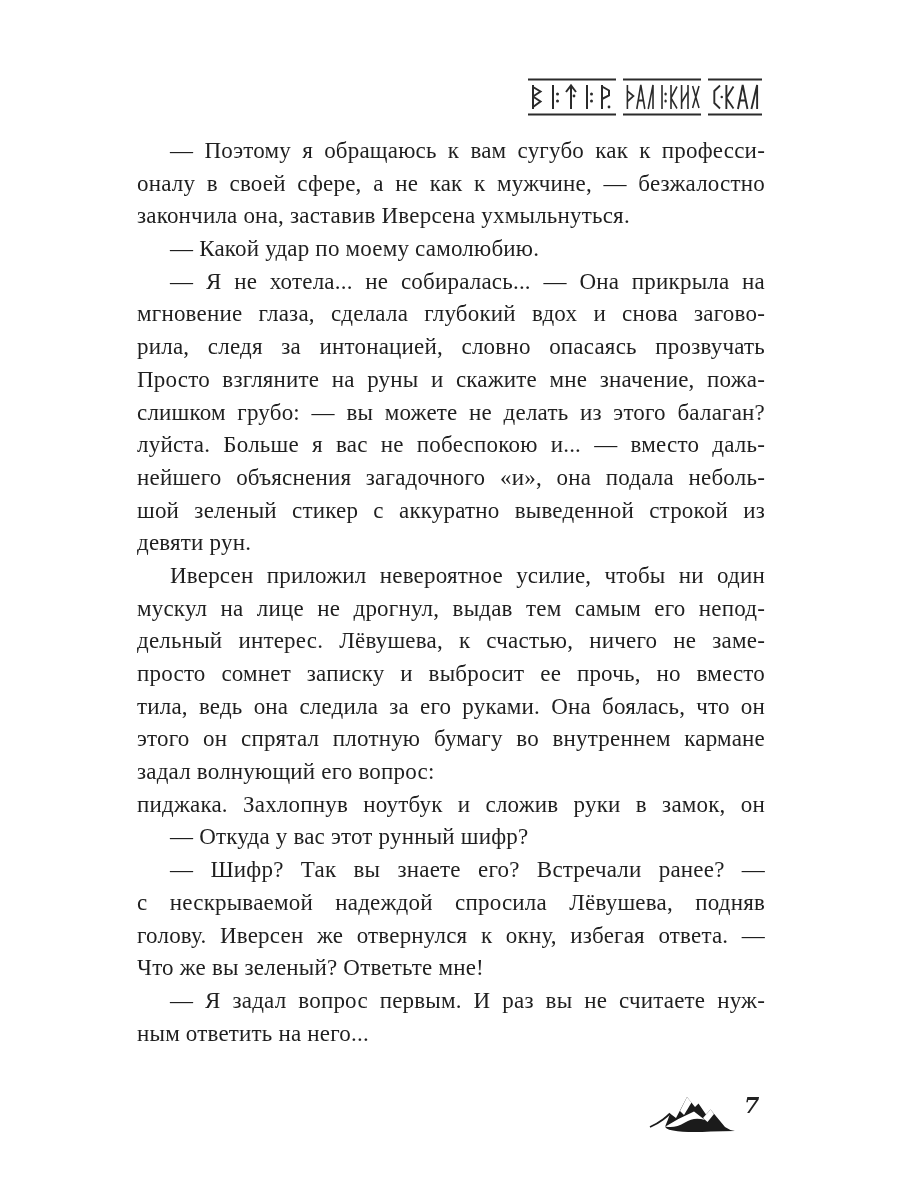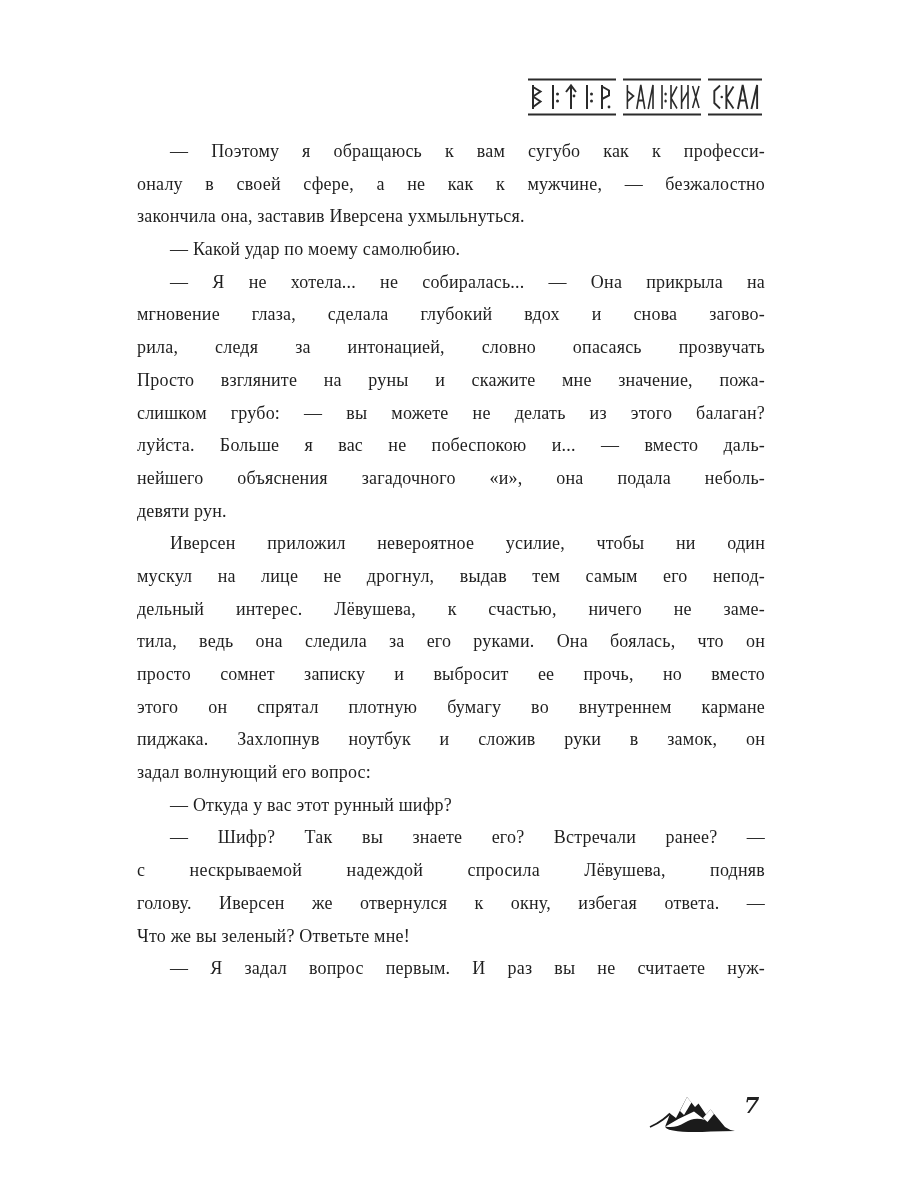--- a/index.html
+++ b/index.html
@@ -22,21 +22,21 @@
   }
   .runic-word{display:block;}
   .sr-only{
     position:absolute;width:1px;height:1px;overflow:hidden;
     clip:rect(0 0 0 0);white-space:nowrap;border:0;padding:0;margin:-1px;
   }
   
   #text-block{
     position:absolute;
     left:137px;top:135px;width:628px;
-    font-size:18px;
+    font-size:23px;
     line-height:32.7px;
     letter-spacing:0.2px;
   }
   .line{
     height:32.7px;
     text-align:justify;
     text-align-last:justify;
   }
   .line.indent{text-indent:33px;}
   .line.last{text-align-last:left;}
@@ -164,35 +164,37 @@
       <div class="line">оналу в своей сфере, а не как к мужчине, — безжалостно</div>
       <div class="line last">закончила она, заставив Иверсена ухмыльнуться.</div>
       <div class="line indent last">— Какой удар по моему самолюбию.</div>
       <div class="line indent">— Я не хотела... не собиралась... — Она прикрыла на</div>
       <div class="line">мгновение глаза, сделала глубокий вдох и снова загово-</div>
       <div class="line">рила, следя за интонацией, словно опасаясь прозвучать</div>
       <div class="line">Просто взгляните на руны и скажите мне значение, пожа-</div>
       <div class="line">слишком грубо: — вы можете не делать из этого балаган?</div>
       <div class="line">луйста. Больше я вас не побеспокою и... — вместо даль-</div>
       <div class="line">нейшего объяснения загадочного «и», она подала неболь-</div>
+      <div class="line">шой зеленый стикер с аккуратно выведенной строкой из</div>
       <div class="line last">девяти рун.</div>
       <div class="line indent">Иверсен приложил невероятное усилие, чтобы ни один</div>
       <div class="line">мускул на лице не дрогнул, выдав тем самым его непод-</div>
       <div class="line">дельный интерес. Лёвушева, к счастью, ничего не заме-</div>
+      <div class="line">просто сомнет записку и выбросит ее прочь, но вместо</div>
       <div class="line">тила, ведь она следила за его руками. Она боялась, что он</div>
-      <div class="line">просто сомнет записку и выбросит ее прочь, но вместо</div>
       <div class="line">этого он спрятал плотную бумагу во внутреннем кармане</div>
+      <div class="line last">задал волнующий его вопрос:</div>
       <div class="line">пиджака. Захлопнув ноутбук и сложив руки в замок, он</div>
-      <div class="line last">задал волнующий его вопрос:</div>
       <div class="line indent last">— Откуда у вас этот рунный шифр?</div>
       <div class="line indent">— Шифр? Так вы знаете его? Встречали ранее? —</div>
       <div class="line">с нескрываемой надеждой спросила Лёвушева, подняв</div>
       <div class="line">голову. Иверсен же отвернулся к окну, избегая ответа. —</div>
       <div class="line last">Что же вы зеленый? Ответьте мне!</div>
       <div class="line indent">— Я задал вопрос первым. И раз вы не считаете нуж-</div>
+      <div class="line last">ным ответить на него...</div>
     </main>
 
   <footer>
     <svg class="footer-logo" width="90" height="42" viewBox="0 0 90 42">
       <path d="M1 33 Q8 30 14 25.5 Q18 22.5 21 19.5" stroke="#1b1b1b" stroke-width="1.8" fill="none"></path>
       <path d="M21 19.5 L27 24 L38 3 L46 13 L49.5 9.5 L57 20.5 L61.5 15.5 L76 33 Q80 36 86 37 L62 37.5 Q38 39 24 36.5 Q15 35 16.5 31.5 Q19 26 21 19.5 Z" fill="#1b1b1b" stroke="none"></path>
       <path d="M31 17 L38 3 L42.5 8.5 L35 21 Z" fill="#ffffff" stroke="none"></path>
       <path d="M16.5 32.5 Q30 24 45 17.5 L56 26 Q45 22.5 36 28.5 Q26 34.5 16.5 32.5 Z" fill="#ffffff" stroke="none"></path>
       <path d="M54 24 L61.5 15.5 L65 20 L58.5 28 Z" fill="#ffffff" stroke="none"></path>
     </svg>

